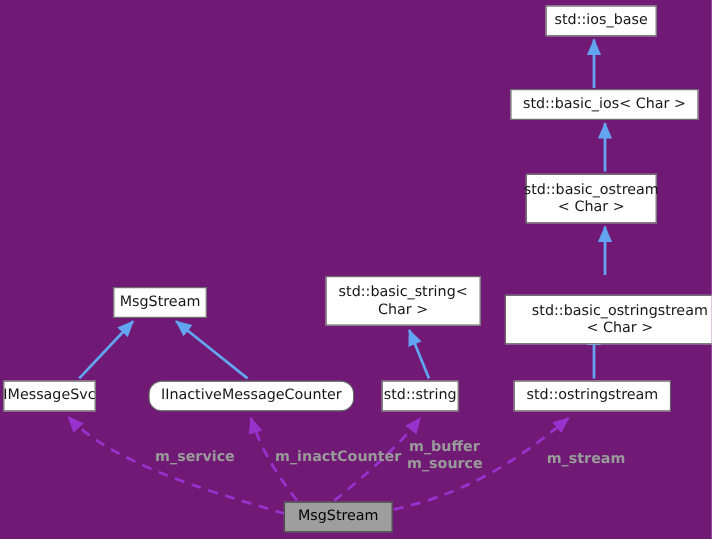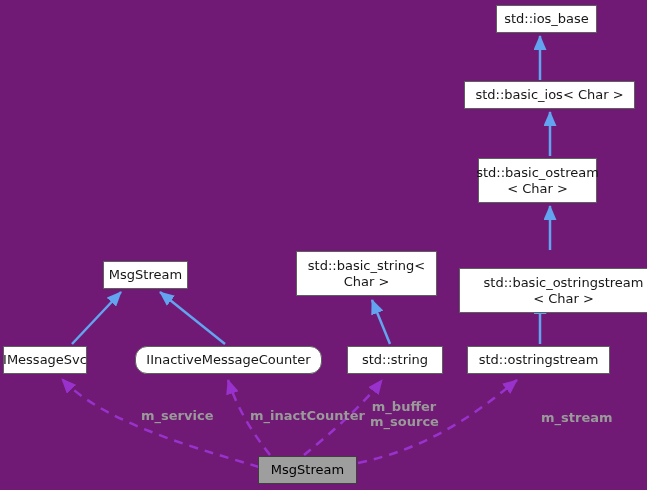--- a/index.html
+++ b/index.html
@@ -80,23 +80,23 @@
       <div class="node" style="left: 478px; top: 158px; width: 119px; height: 45px;"><span>std::basic_ostream
 &lt; Char &gt;</span></div>
       <div class="node" style="left: 459px; top: 268px; width: 209px; height: 45px;"><span>std::basic_ostringstream
 &lt; Char &gt;</span></div>
       <div class="node" style="left: 467px; top: 346px; width: 143px; height: 28px; text-align: right;"><span>std::ostringstream</span></div>
       <div class="node" style="left: 296px; top: 251px; width: 141px; height: 45px;"><span>std::basic_string&lt;
 Char &gt;</span></div>
       <div class="node" style="left: 103px; top: 261px; width: 85px; height: 28px;"><span>MsgStream</span></div>
       <div class="node" style="left: 3px; top: 346px; width: 84px; height: 28px;"><span>IMessageSvc</span></div>
       <div class="node" style="left: 135px; top: 346px; width: 187px; height: 28px; border-radius: 12px;"><span>IInactiveMessageCounter</span></div>
-      <div class="node" style="left: 347px; top: 346px; width: 96px; height: 28px;"><span>std::string</span></div>
+      <div class="node" style="left: 347px; top: 346px; width: 70px; height: 28px;"><span>std::string</span></div>
       <div class="node highlight" style="left: 258px; top: 456px; width: 99px; height: 28px;"><span>MsgStream</span></div>
     </div>
   <div id="label-layer">
       <div class="edge-label" style="left: 141px; top: 408px; width: 70px; color: rgb(154, 154, 154);">m_service</div>
       <div class="edge-label" style="left: 250px; top: 408px; width: 104px; color: rgb(154, 154, 154);">m_inactCounter</div>
       <div class="edge-label" style="left: 370px; top: 399px; width: 68px; color: rgb(154, 154, 154);">m_buffer
 m_source</div>
-      <div class="edge-label" style="left: 497px; top: 410px; width: 70px; color: rgb(154, 154, 154); margin-left: 44px;">m_stream</div>
+      <div class="edge-label" style="left: 497px; top: 410px; width: 70px; color: rgb(154, 154, 154);">m_stream</div>
     </div>
 </div>
 
 </body></html>

